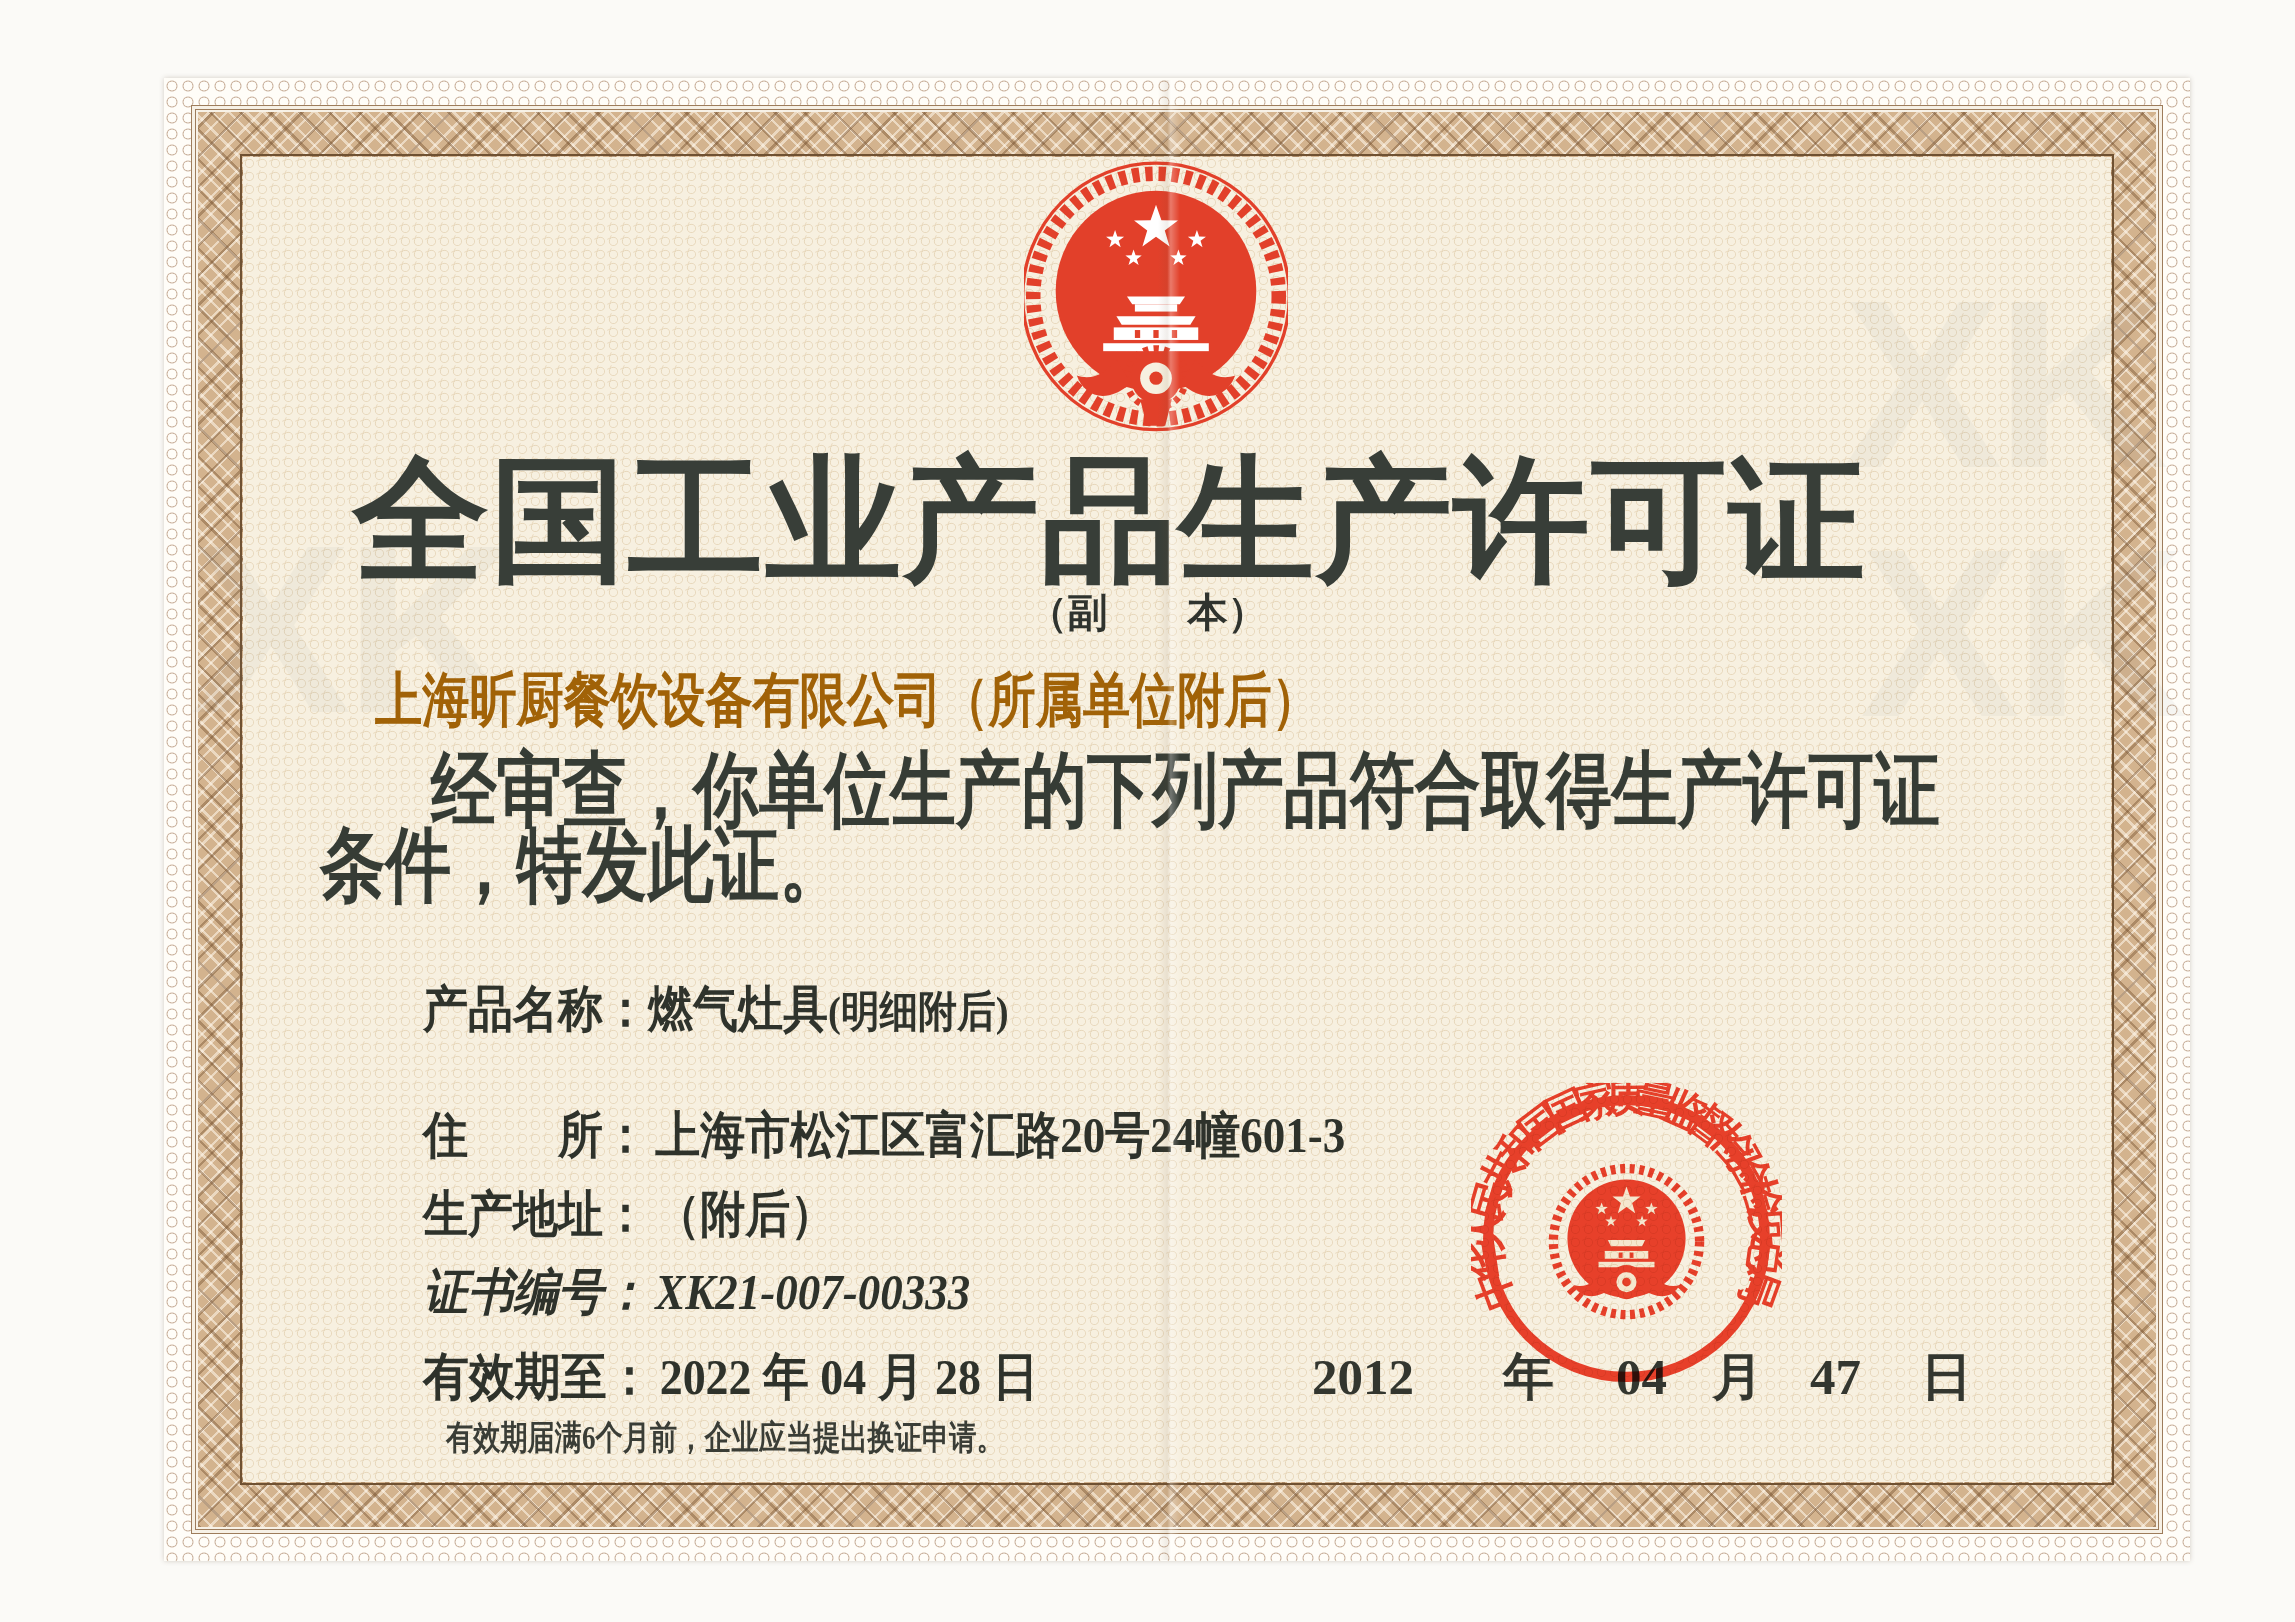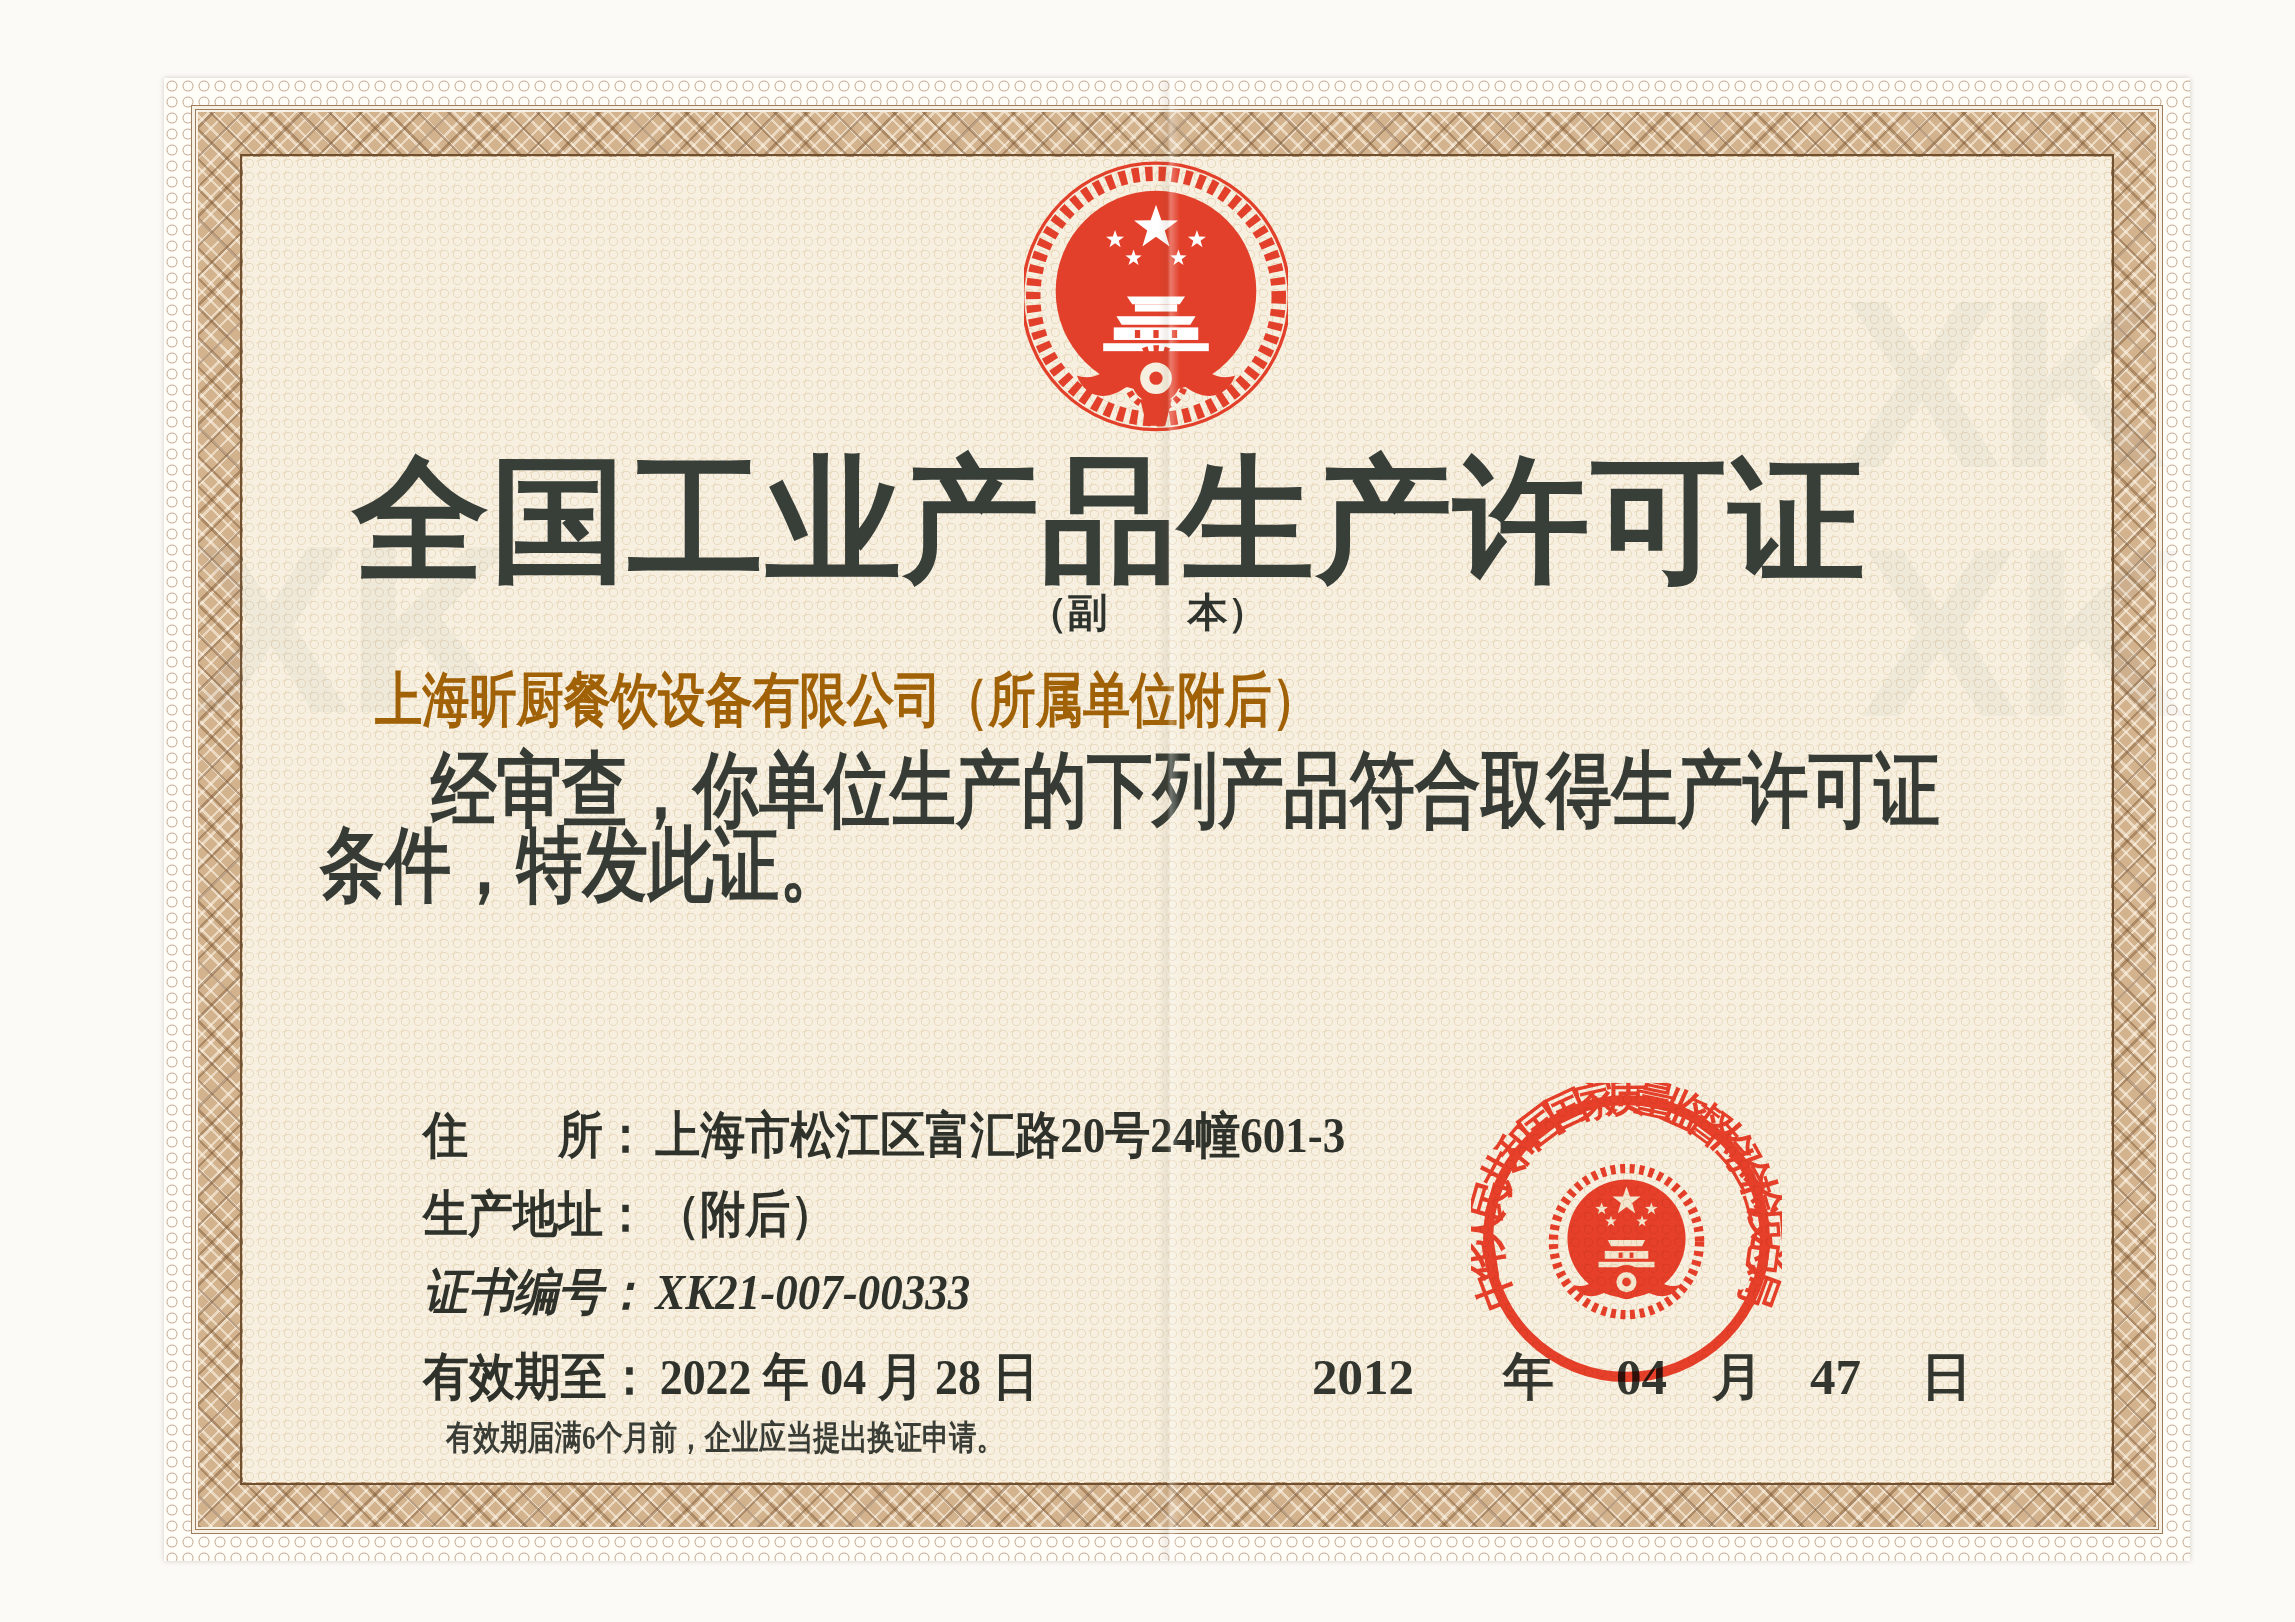--- a/index.html
+++ b/index.html
@@ -195,20 +195,23 @@
     <span class="cond">上海昕厨餐饮设备有限公司（所属单位附后）</span>
   </div>
 
   <div class="para1">
     <span class="cond">经审查，你单位生产的下列产品符合取得生产许可证</span>
   </div>
   <div class="para2">
     <span class="cond">条件，特发此证。</span>
   </div>
 
+  <div class="product-row">
+    <span class="cond9"><span>产品名称：</span><span>燃气灶具</span><span class="product-note">(明细附后)</span></span>
+  </div>
 
   <div class="field-row row-address">
     <span class="cond9"><span>住　　所：</span><span class="value">上海市松江区富汇路20号24幢601-3</span></span>
   </div>
   <div class="field-row row-prodaddr">
     <span class="cond9"><span>生产地址：</span><span class="value">（附后）</span></span>
   </div>
   <div class="field-row row-certno">
     <span class="cond9"><span>证书编号：</span><span class="value">XK21-007-00333</span></span>
   </div>

